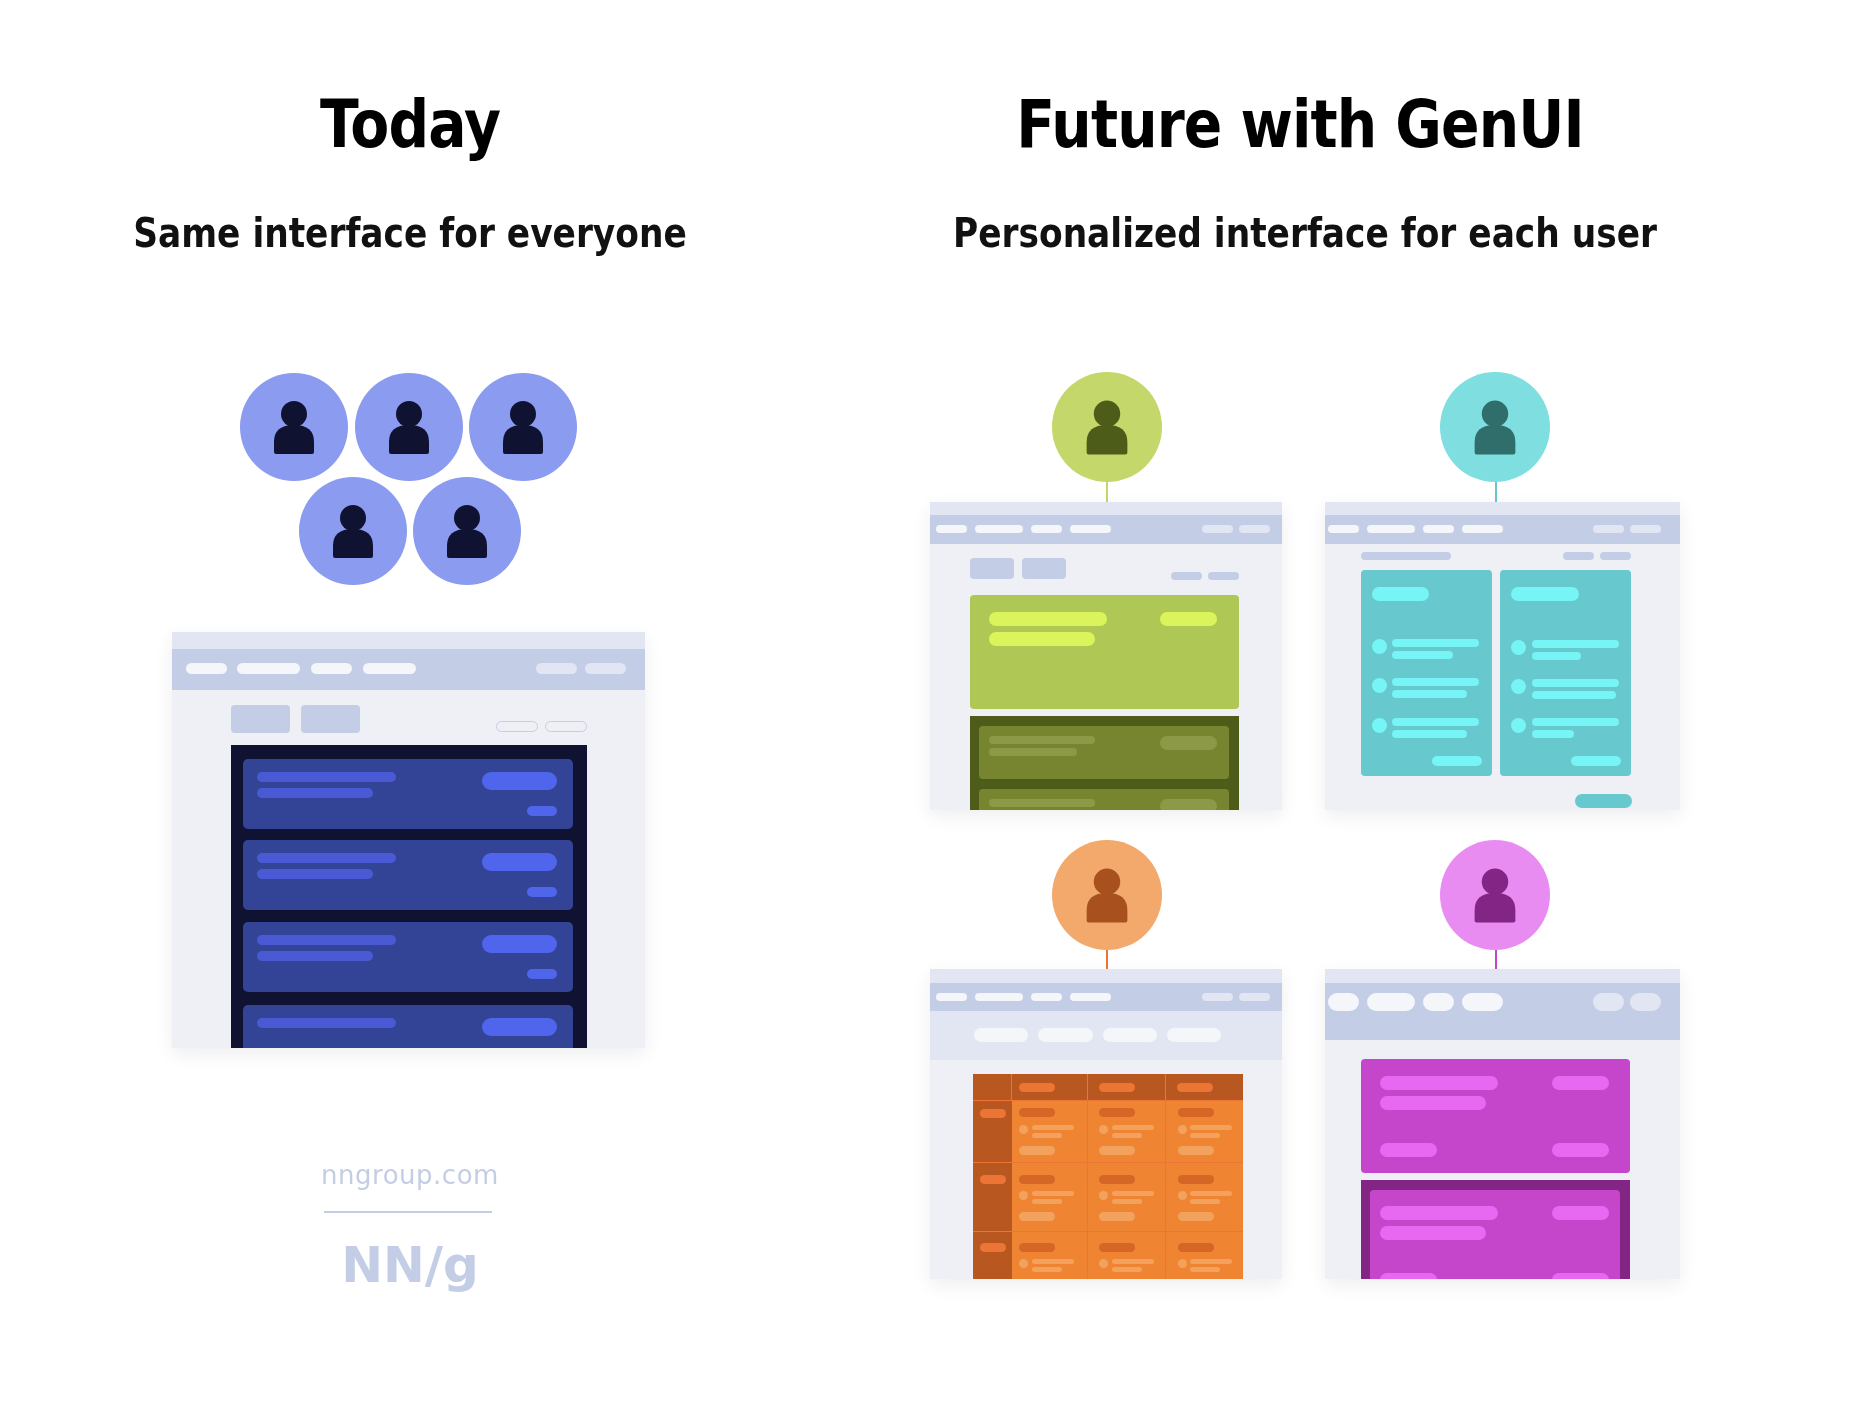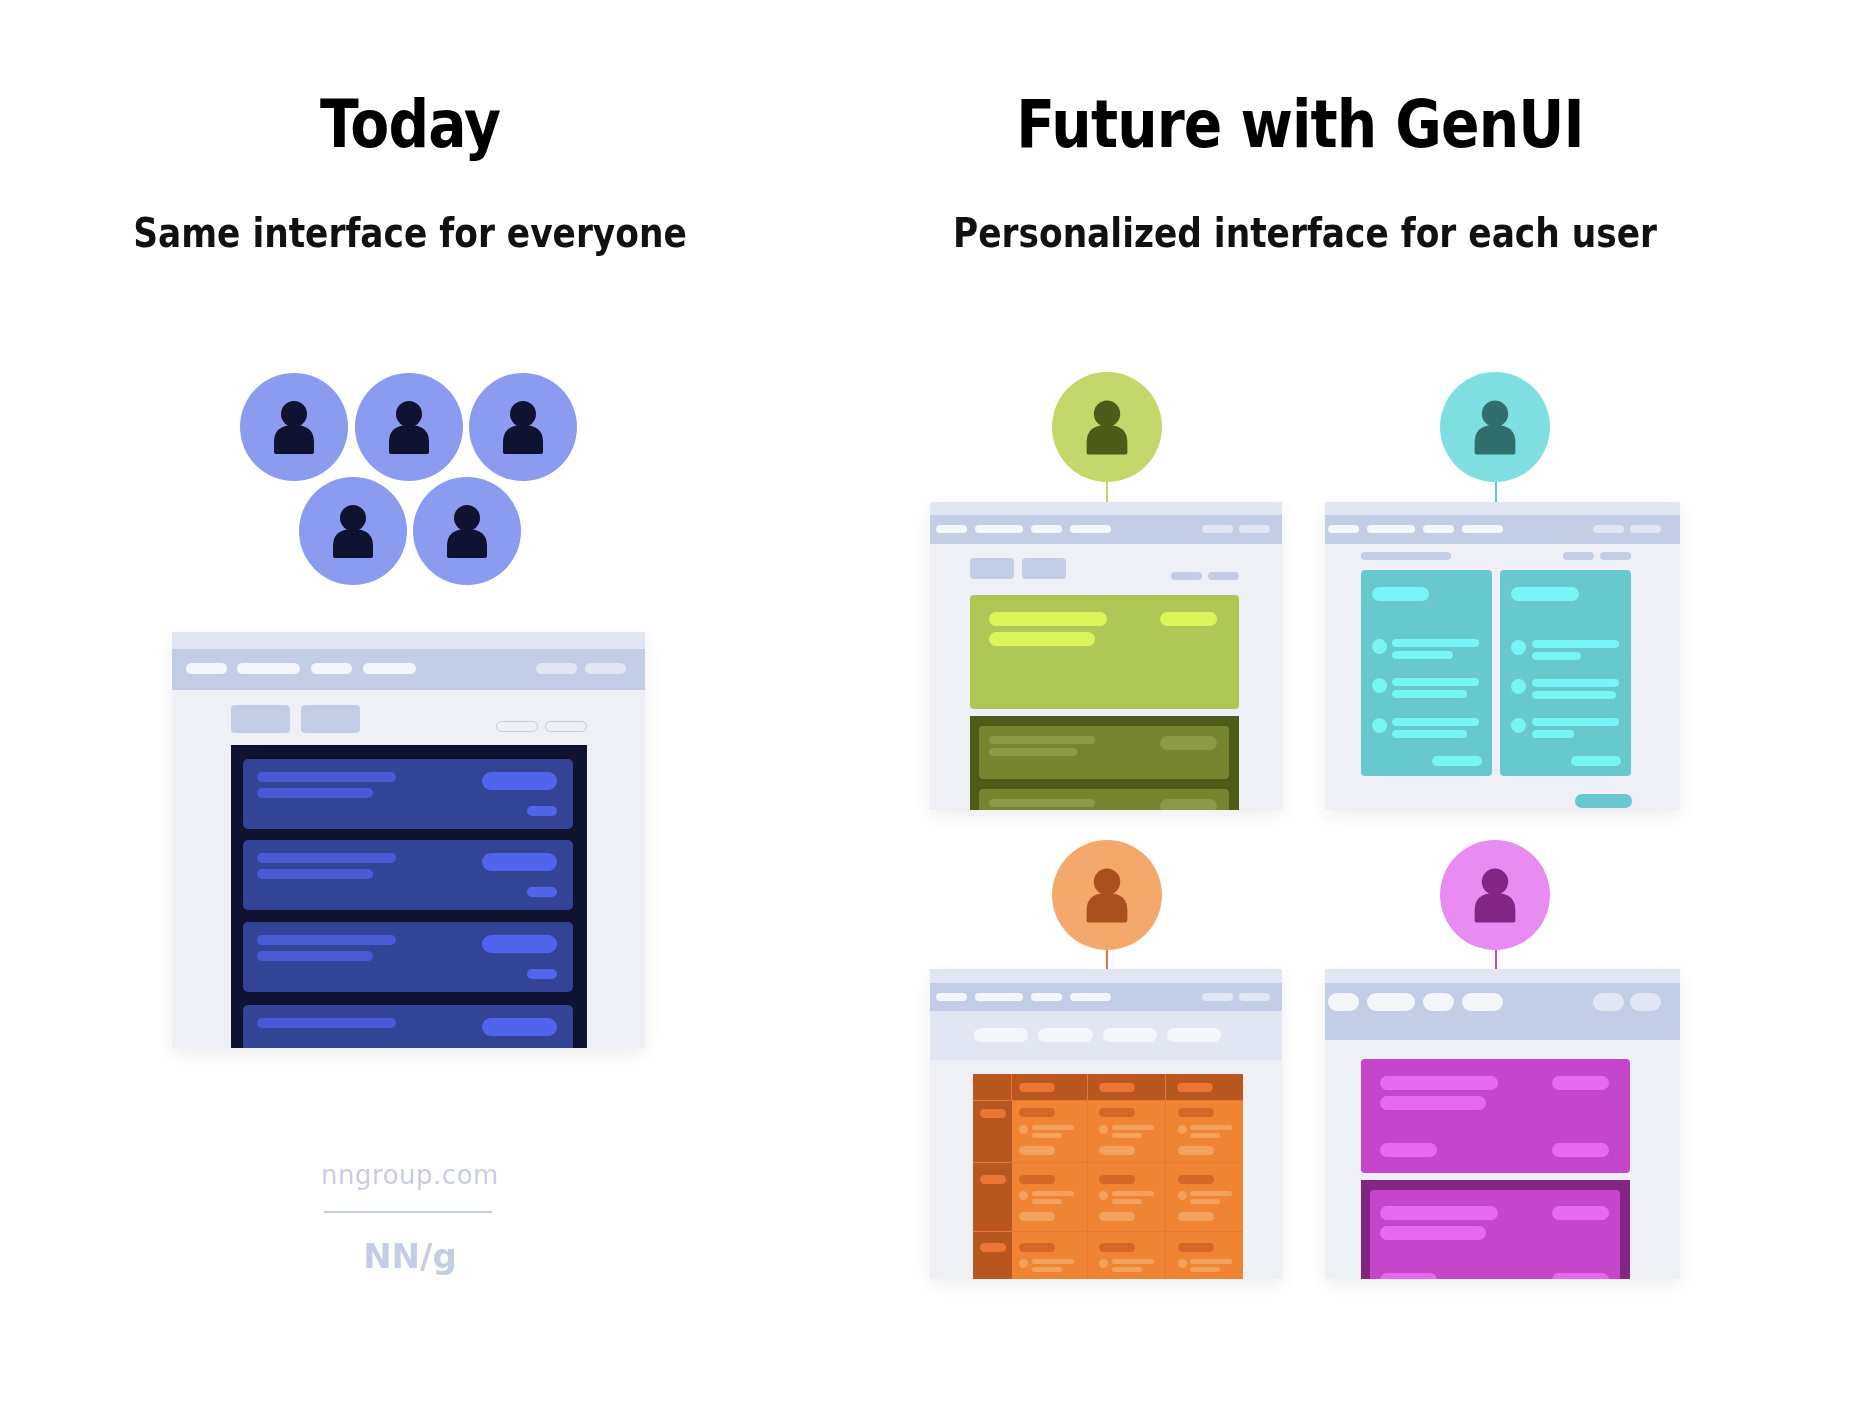--- a/index.html
+++ b/index.html
@@ -7,21 +7,21 @@
   .title { position:absolute; font-family:"DejaVu Sans", "Liberation Sans", sans-serif; font-weight:bold; color:#000; text-align:center; letter-spacing:-1px; transform:scaleX(0.86); transform-origin:center; }
   .subtitle { position:absolute; font-family:"DejaVu Sans", "Liberation Sans", sans-serif; font-weight:bold; color:#111; text-align:center; transform:scaleX(0.86); transform-origin:center; white-space:nowrap; }
   .pill { position:absolute; border-radius:999px; }
   .rect { position:absolute; }
   .avatar { position:absolute; border-radius:50%; }
   .avatar svg { position:absolute; left:0; top:0; width:100%; height:100%; }
   .frame { position:absolute; background:#EEF0F5; box-shadow: 0 6px 18px rgba(0,0,0,0.07); overflow:hidden; }
   .strip { position:absolute; left:0; right:0; top:0; background:#E1E6F2; }
   .navbar { position:absolute; left:0; right:0; background:#C3CDE5; }
   .footer-url { position:absolute; color:#C3CDE5; font-family:"DejaVu Sans", sans-serif; font-size:26px; text-align:center; letter-spacing:0.5px; }
-  .footer-logo { position:absolute; color:#C3CDE5; font-family:"DejaVu Sans", sans-serif; font-weight:bold; font-size:34px; text-align:center; }
+  .footer-logo { position:absolute; color:#C3CDE5; font-family:"DejaVu Sans", sans-serif; font-weight:bold; font-size:50px; text-align:center; }
   .connector { position:absolute; width:2px; }
 </style>
 </head>
 <body>
 
 <div class="title" style="left:210px; top:86px; width:400px; font-size:66px;">Today</div>
 <div class="subtitle" style="left:60px; top:210px; width:700px; font-size:40px;">Same interface for everyone</div>
 
 <div class="title" style="left:900px; top:86px; width:800px; font-size:66px;">Future with GenUI</div>
 <div class="subtitle" style="left:880px; top:210px; width:850px; font-size:40px;">Personalized interface for each user</div>

